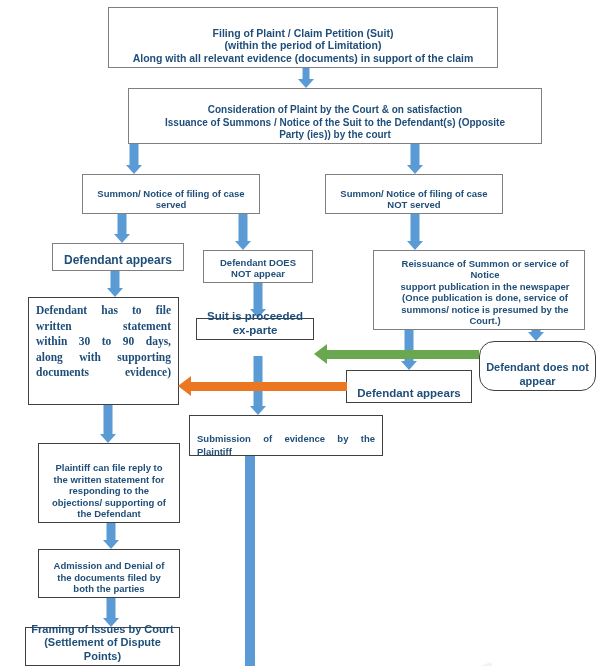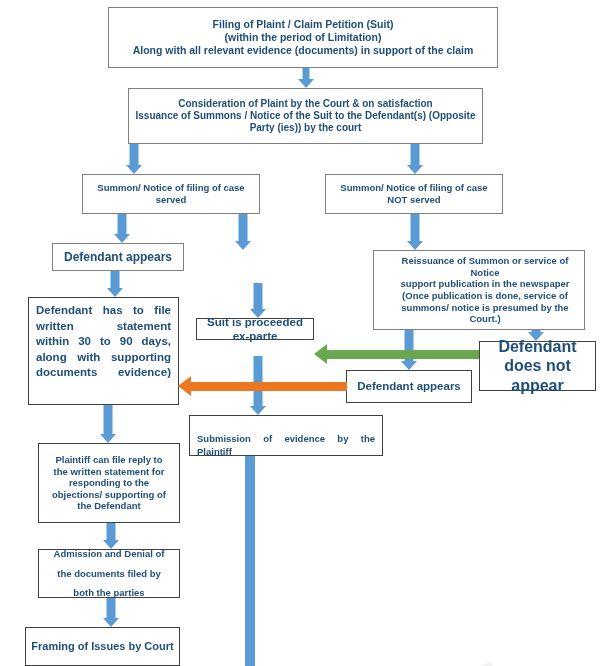--- a/index.html
+++ b/index.html
@@ -39,32 +39,33 @@
   .box {
     position: absolute;
     box-sizing: border-box;
     border: 1px solid #7f7f7f;
     background: #ffffff;
     color: #1f4e79;
     font-weight: bold;
     text-align: center;
     display: flex;
     flex-direction: column;
-    justify-content: center;
+    justify-content: flex-end;
     z-index: 3;
     line-height: 1.22;
     padding: 2px 4px;
   }
   .box.dark-border { border-color: #404040; }
   .box .ln { display: block; }
   .box.justify {
     text-align: justify;
     text-align-last: justify;
     display: block;
     line-height: 1.35;
+    font-family: Liberation Serif, serif;
   }
   .box.justify-left {
     text-align: justify;
     display: block;
     line-height: 1.35;
   }
   .box.justify-left .ln { display: block; }
 
   
   .arrow-down {
@@ -121,40 +122,44 @@
 <div id="canvas">
 
   <div class="watermark" style="left:378px; top:672px;">tes</div>
 
   <div class="box" style="left:108px; top:7px; width:390px; height:61px; font-size:10.5px;">
     <span class="ln">Filing of Plaint / Claim Petition (Suit)</span>
     <span class="ln">(within the period of Limitation)</span>
     <span class="ln">Along with all relevant evidence (documents) in support of the claim</span>
   </div>
 
-  <div class="box" style="left:128px; top:88px; width:355px; height:56px; font-size:10px;">
+  <div class="box" style="left:128px; top:88px; width:414px; height:56px; font-size:10px;">
     <span class="ln">Consideration of Plaint by the Court &amp; on satisfaction</span>
     <span class="ln">Issuance of Summons / Notice of the Suit to the Defendant(s) (Opposite</span>
     <span class="ln">Party (ies)) by the court</span>
   </div>
 
   <div class="box" style="left:82px; top:174px; width:178px; height:40px; font-size:9.5px;">
     <span class="ln">Summon/ Notice of filing of case</span>
     <span class="ln">served</span>
   </div>
 
   <div class="box" style="left:325px; top:174px; width:178px; height:40px; font-size:9.5px;">
     <span class="ln">Summon/ Notice of filing of case</span>
     <span class="ln">NOT served</span>
   </div>
 
   <div class="box" style="left:52px; top:243px; width:132px; height:28px; font-size:12px;">
     <span class="ln">Defendant appears</span>
   </div>
 
+  <div class="box" style="left:203px; top:250px; width:110px; height:33px; font-size:9.5px;">
+    <span class="ln">Defendant DOES</span>
+    <span class="ln">NOT appear</span>
+  </div>
 
   <div class="box" style="left:373px; top:250px; width:212px; height:80px; font-size:9.5px;padding-left:16px;">
     <span class="ln">Reissuance of Summon or service of Notice</span>
     <span class="ln">support publication in the newspaper</span>
     <span class="ln">(Once publication is done, service of</span>
     <span class="ln">summons/ notice is presumed by the</span>
     <span class="ln">Court.)</span>
   </div>
 
   <div class="box justify dark-border" style="left:28px; top:297px; width:151px; height:108px; font-size:11.5px; padding:5px 7px;">
@@ -163,21 +168,21 @@
     <span class="ln">within 30 to 90 days,</span>
     <span class="ln">along with supporting</span>
     <span class="ln">documents evidence)</span>
   </div>
 
   <div class="box dark-border" style="left:196px; top:318px; width:118px; height:22px; font-size:11.5px;">
     <span class="ln">Suit is proceeded</span>
     <span class="ln">ex-parte</span>
   </div>
 
-  <div class="box dark-border" style="left:479px; top:341px; width:117px; height:50px; font-size:16px;">
+  <div class="box dark-border" style="left:479px; top:341px; width:117px; height:50px; font-size:11px;border-radius:15px;">
     <span class="ln">Defendant does not</span>
     <span class="ln">appear</span>
   </div>
 
   <div class="box dark-border" style="left:346px; top:370px; width:126px; height:33px; font-size:11.5px;">
     <span class="ln">Defendant appears</span>
   </div>
 
   <div class="box justify-left dark-border" style="left:189px; top:415px; width:194px; height:41px; font-size:9.5px; padding:17px 7px;">
     <span class="ln" style="text-align:justify; text-align-last:justify;">Submission of evidence by the</span>
@@ -185,28 +190,29 @@
   </div>
 
   <div class="box dark-border" style="left:38px; top:443px; width:142px; height:80px; font-size:9.5px;">
     <span class="ln">Plaintiff can file reply to</span>
     <span class="ln">the written statement for</span>
     <span class="ln">responding to the</span>
     <span class="ln">objections/ supporting of</span>
     <span class="ln">the Defendant</span>
   </div>
 
-  <div class="box dark-border" style="left:38px; top:549px; width:142px; height:49px; font-size:9.5px;gap:8px;">
+  <div class="box dark-border" style="left:38px; top:549px; width:142px; height:49px; font-size:9.5px;">
     <span class="ln">Admission and Denial of</span>
     <span class="ln">the documents filed by</span>
     <span class="ln">both the parties</span>
   </div>
 
   <div class="box dark-border" style="left:25px; top:627px; width:155px; height:39px; font-size:11px;">
     <span class="ln">Framing of Issues by Court</span>
+    <span class="ln">(Settlement of Dispute Points)</span>
   </div>
 
   <div class="arrow-down" style="left:295px; top:68px; width:22px; height:20px;">
     <div class="shaft" style="width:7px; height:12px;"></div>
     <div class="head"></div>
   </div>
 
   <div class="arrow-down" style="left:123px; top:144px; width:22px; height:30px;">
     <div class="shaft" style="width:9px; height:21px;"></div>
     <div class="head"></div>

